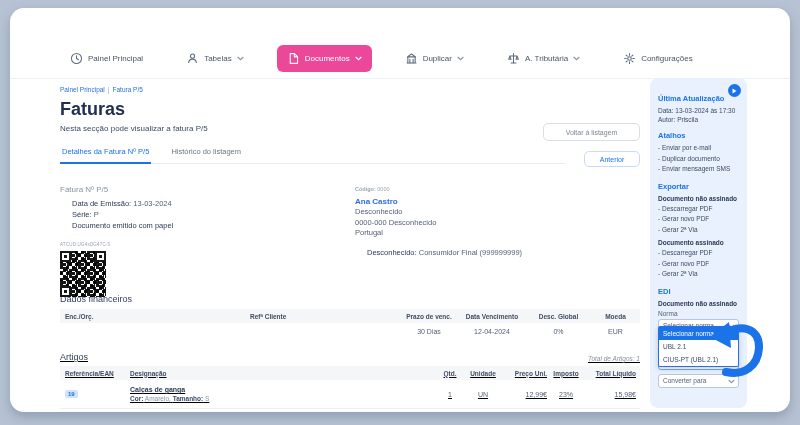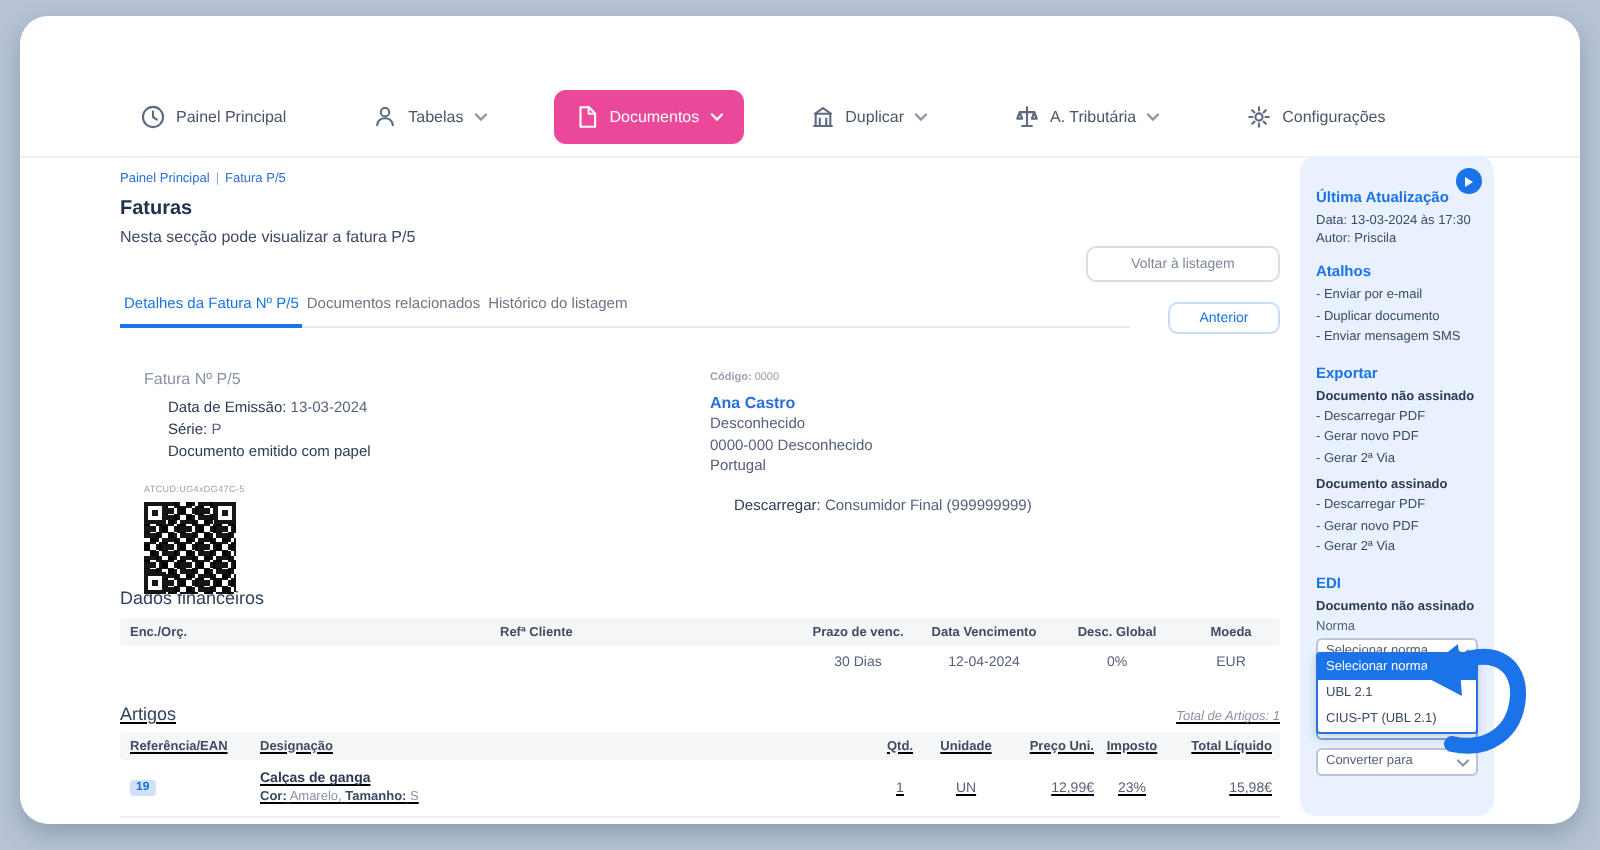--- a/index.html
+++ b/index.html
@@ -27,37 +27,37 @@
   .chev { width:7px; height:5px; }
   .icn { stroke:#5c6b80; fill:none; stroke-width:1.3; stroke-linecap:round; stroke-linejoin:round; }
   .active .icn { stroke:#fff; }
   .chev path { stroke:#8a96a8; stroke-width:1.4; fill:none; stroke-linecap:round; }
   .active .chev path { stroke:#fff; }
 
   
   .content { position:absolute; left:50px; top:71px; width:580px; }
   .breadcrumb { margin-top:7px; font-size:6.5px; color:#2a6fdb; }
   .breadcrumb .sep { color:#9aa6b8; margin:0 3px; }
-  .page-title { margin-top:6px; font-size:10px; font-weight:bold; color:#22304e; }
+  .page-title { margin-top:6px; font-size:18px; font-weight:bold; color:#22304e; }
   .page-sub { margin-top:4px; font-size:8px; color:#3d4a63; }
 
-  .tabs { margin-top:20px; width:505px; display:flex; border-bottom:1px solid #e7eaf0; }
+  .tabs { margin-top:10px; width:505px; display:flex; gap:18px; border-bottom:1px solid #e7eaf0; }
   .tab { font-size:7.5px; color:#6b7686; padding:4px 2px 6px; cursor:pointer; white-space:nowrap; }
   .tab.active { color:#1a73e8; border-bottom:2px solid #1a73e8; margin-bottom:-1px; }
 
   .btn-voltar { position:absolute; left:533px; top:44px; width:97px; height:18px;
     background:#fff; border:1px solid #d9dee6; border-radius:5px; color:#7c8696;
     font-size:7px; display:flex; align-items:center; justify-content:center; cursor:pointer; }
   .btn-anterior { position:absolute; left:574px; top:72px; width:56px; height:16px;
     background:#fff; border:1px solid #c7dbf7; border-radius:5px; color:#1a73e8;
     font-size:7px; display:flex; align-items:center; justify-content:center; cursor:pointer; }
 
   
   .invoice { position:relative; margin-top:20px; height:96px; }
-  .inv-left { position:absolute; left:12px; top:0; width:240px; font-size:7.5px; color:#2c3a55; line-height:11px; }
+  .inv-left { position:absolute; left:0; top:0; width:240px; font-size:7.5px; color:#2c3a55; line-height:11px; }
   .inv-num { color:#8a93a3; font-size:8px; margin-bottom:3px; }
   .lbl { font-weight:normal; color:#2c3a55;padding-left:12px; }
   .val { color:#55607a; }
   .atcud { margin-top:8px; font-size:4.5px; color:#9aa2b0; letter-spacing:.2px; }
   .qr { position:relative; margin-top:1px; width:46px; height:46px; background:#fff; padding:2px;
         background-image:
           repeating-conic-gradient(#161616 0% 25%, #ffffff 0% 50%),
           repeating-conic-gradient(#161616 0% 25%, transparent 0% 50%);
         background-size:6px 6px, 9px 9px; background-position:0 0, 3px 2px;
         background-blend-mode:multiply; }
@@ -189,21 +189,20 @@
 
   <div class="content">
     <div class="breadcrumb">
       <span>Painel Principal</span><span class="sep">|</span><span>Fatura P/5</span>
     </div>
     <div class="page-title">Faturas</div>
     <div class="page-sub">Nesta secção pode visualizar a fatura P/5</div>
 
     <div class="tabs">
       <div class="tab active">Detalhes da Fatura Nº P/5</div>
-      <div class="tab">Documentos relacionados</div>
       <div class="tab">Histórico do listagem</div>
     </div>
 
     <div class="invoice">
       <div class="inv-left">
         <div class="inv-num">Fatura Nº P/5</div>
         <div><span class="lbl">Data de Emissão:</span> <span class="val">13-03-2024</span></div>
         <div><span class="lbl">Série:</span> <span class="val">P</span></div>
         <div class="lbl">Documento emitido com papel</div>
         <div class="atcud">ATCUD:UG4xDG47C-5</div>
@@ -212,21 +211,21 @@
             <div class="f tr"></div>
             <div class="f bl"></div>
         </div>
       </div>
       <div class="inv-right">
         <div class="cod"><b>Código:</b> <span>0000</span></div>
         <div class="cust-name">Ana Castro</div>
         <div>Desconhecido</div>
         <div>0000-000 Desconhecido</div>
         <div>Portugal</div>
-        <div class="contrib"><span class="lbl">Descarregar:</span> <span class="val">Consumidor Final (999999999)</span></div>
+        <div class="contrib"><span class="lbl">Desconhecido:</span> <span class="val">Consumidor Final (999999999)</span></div>
       </div>
     </div>
 
     <div class="fin">
       <div class="sec-title">Dados financeiros</div>
       <div class="trow thead">
         <div class="c-enc">Enc./Orç.</div>
         <div class="c-ref">Refª Cliente</div>
         <div class="c-prazo">Prazo de venc.</div>
         <div class="c-venc">Data Vencimento</div>

